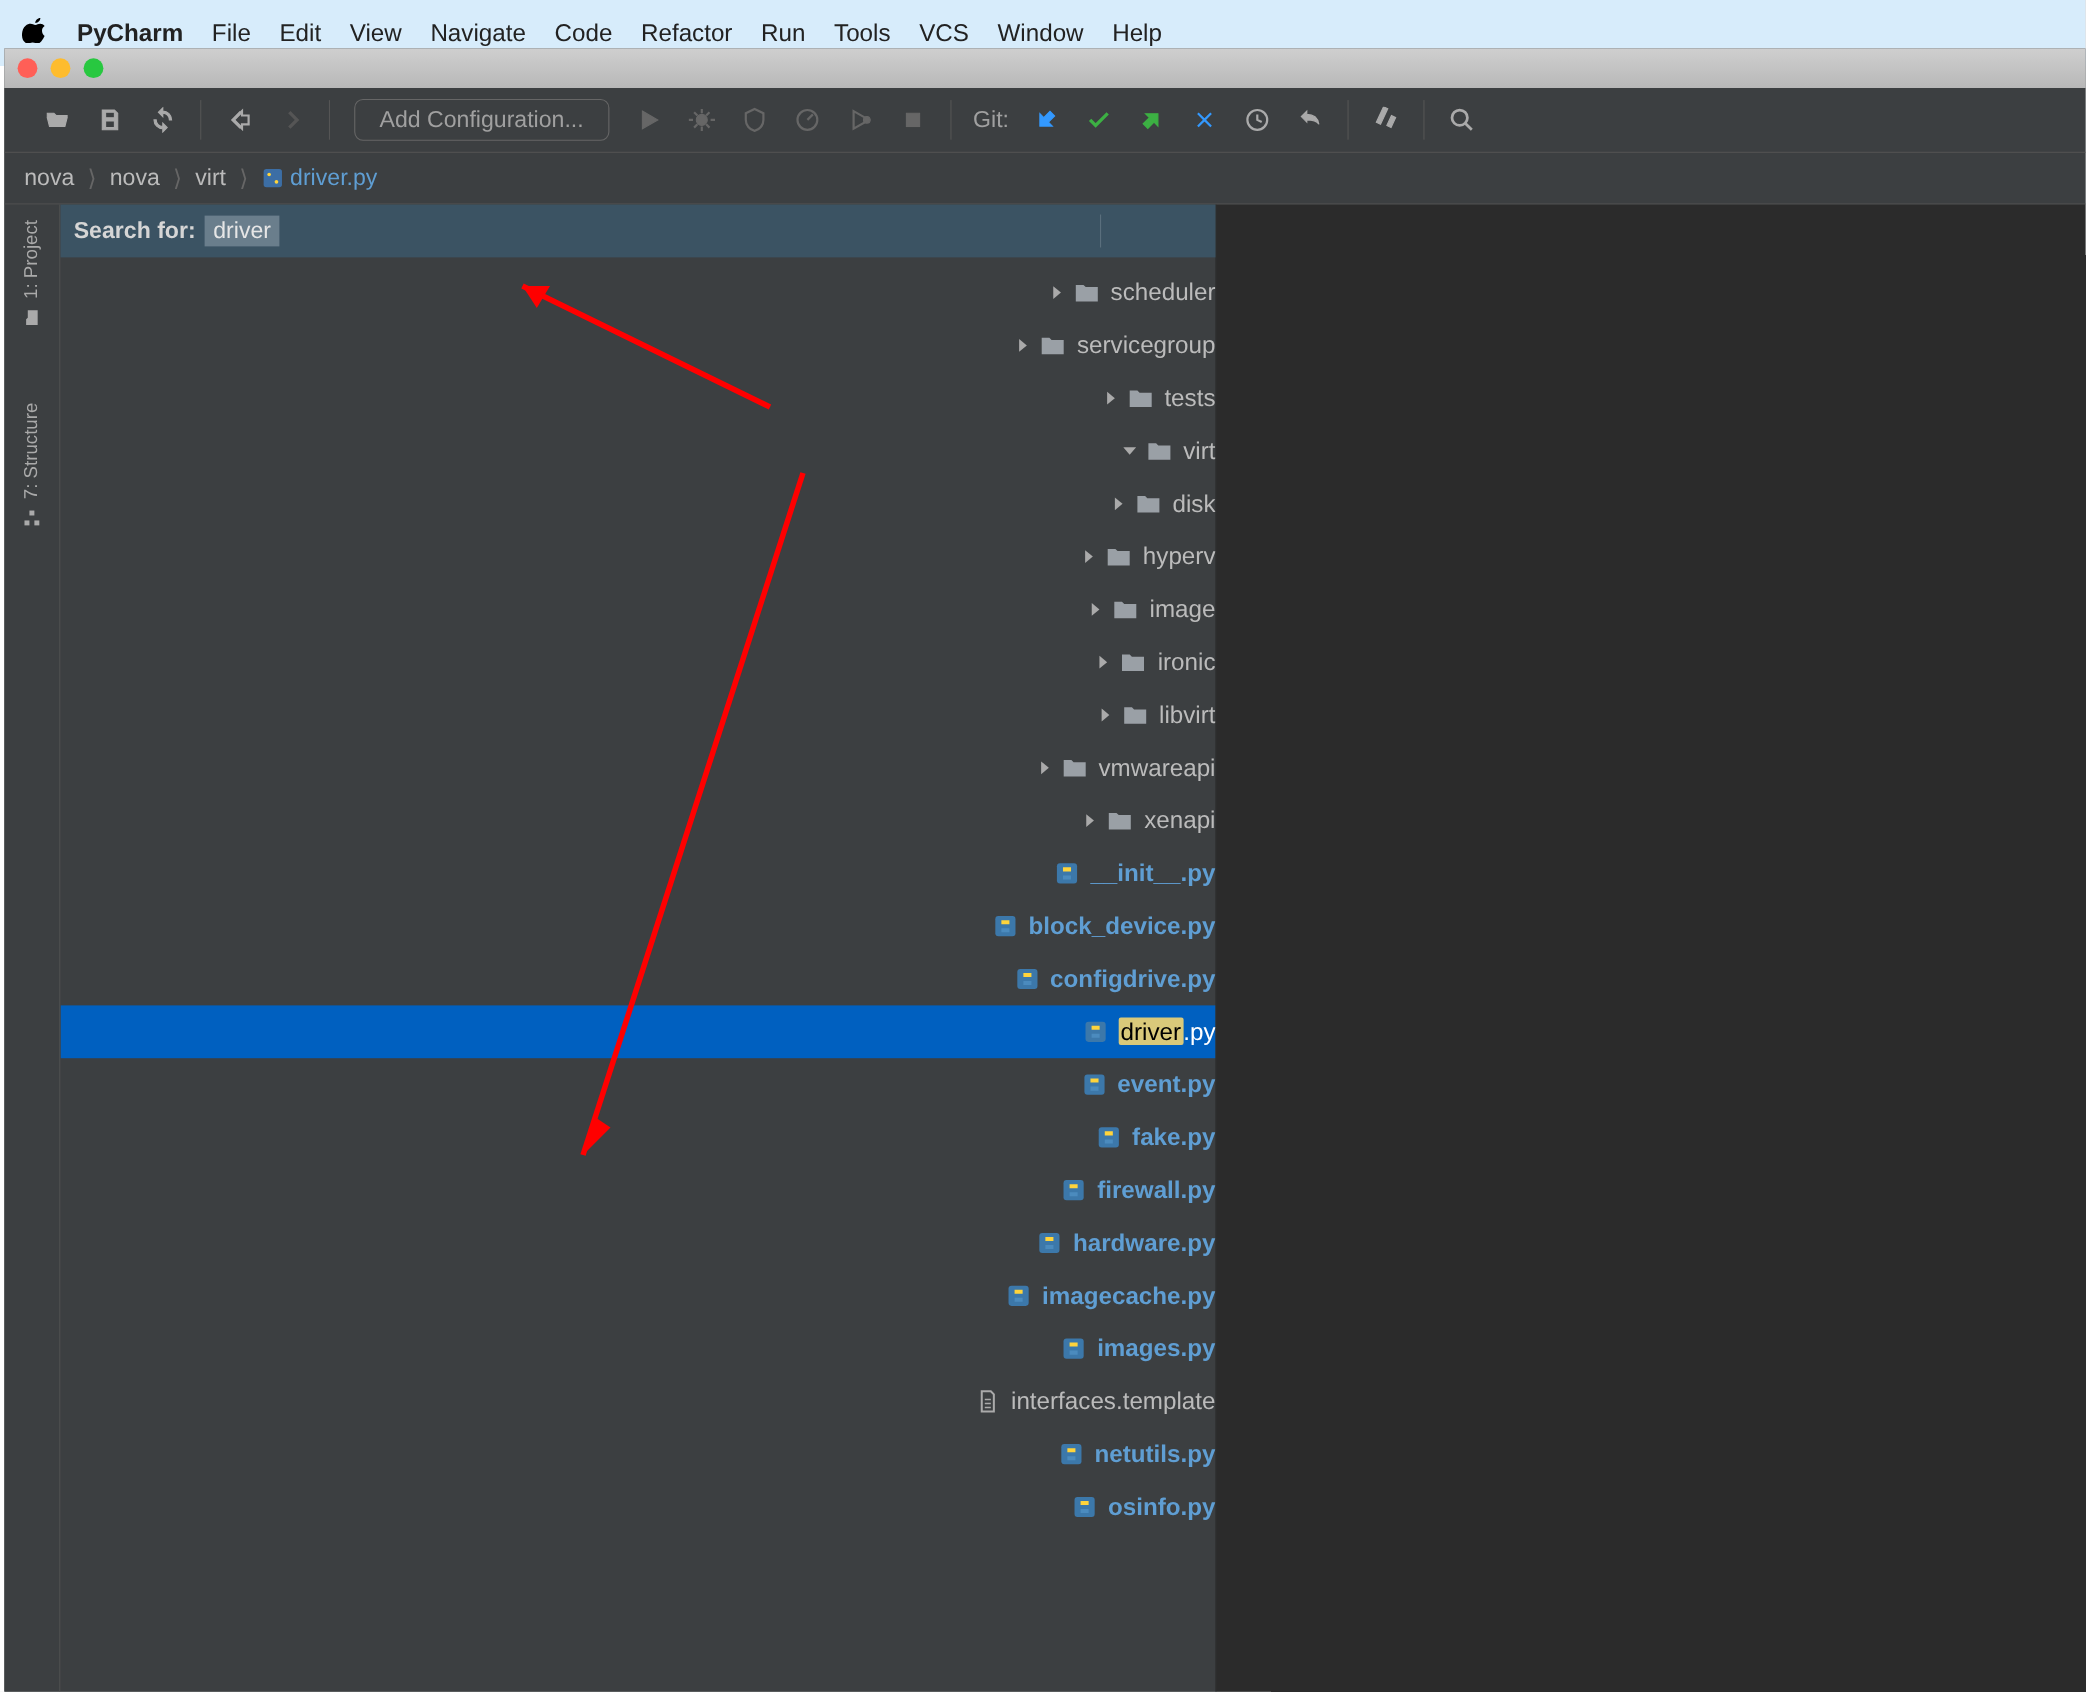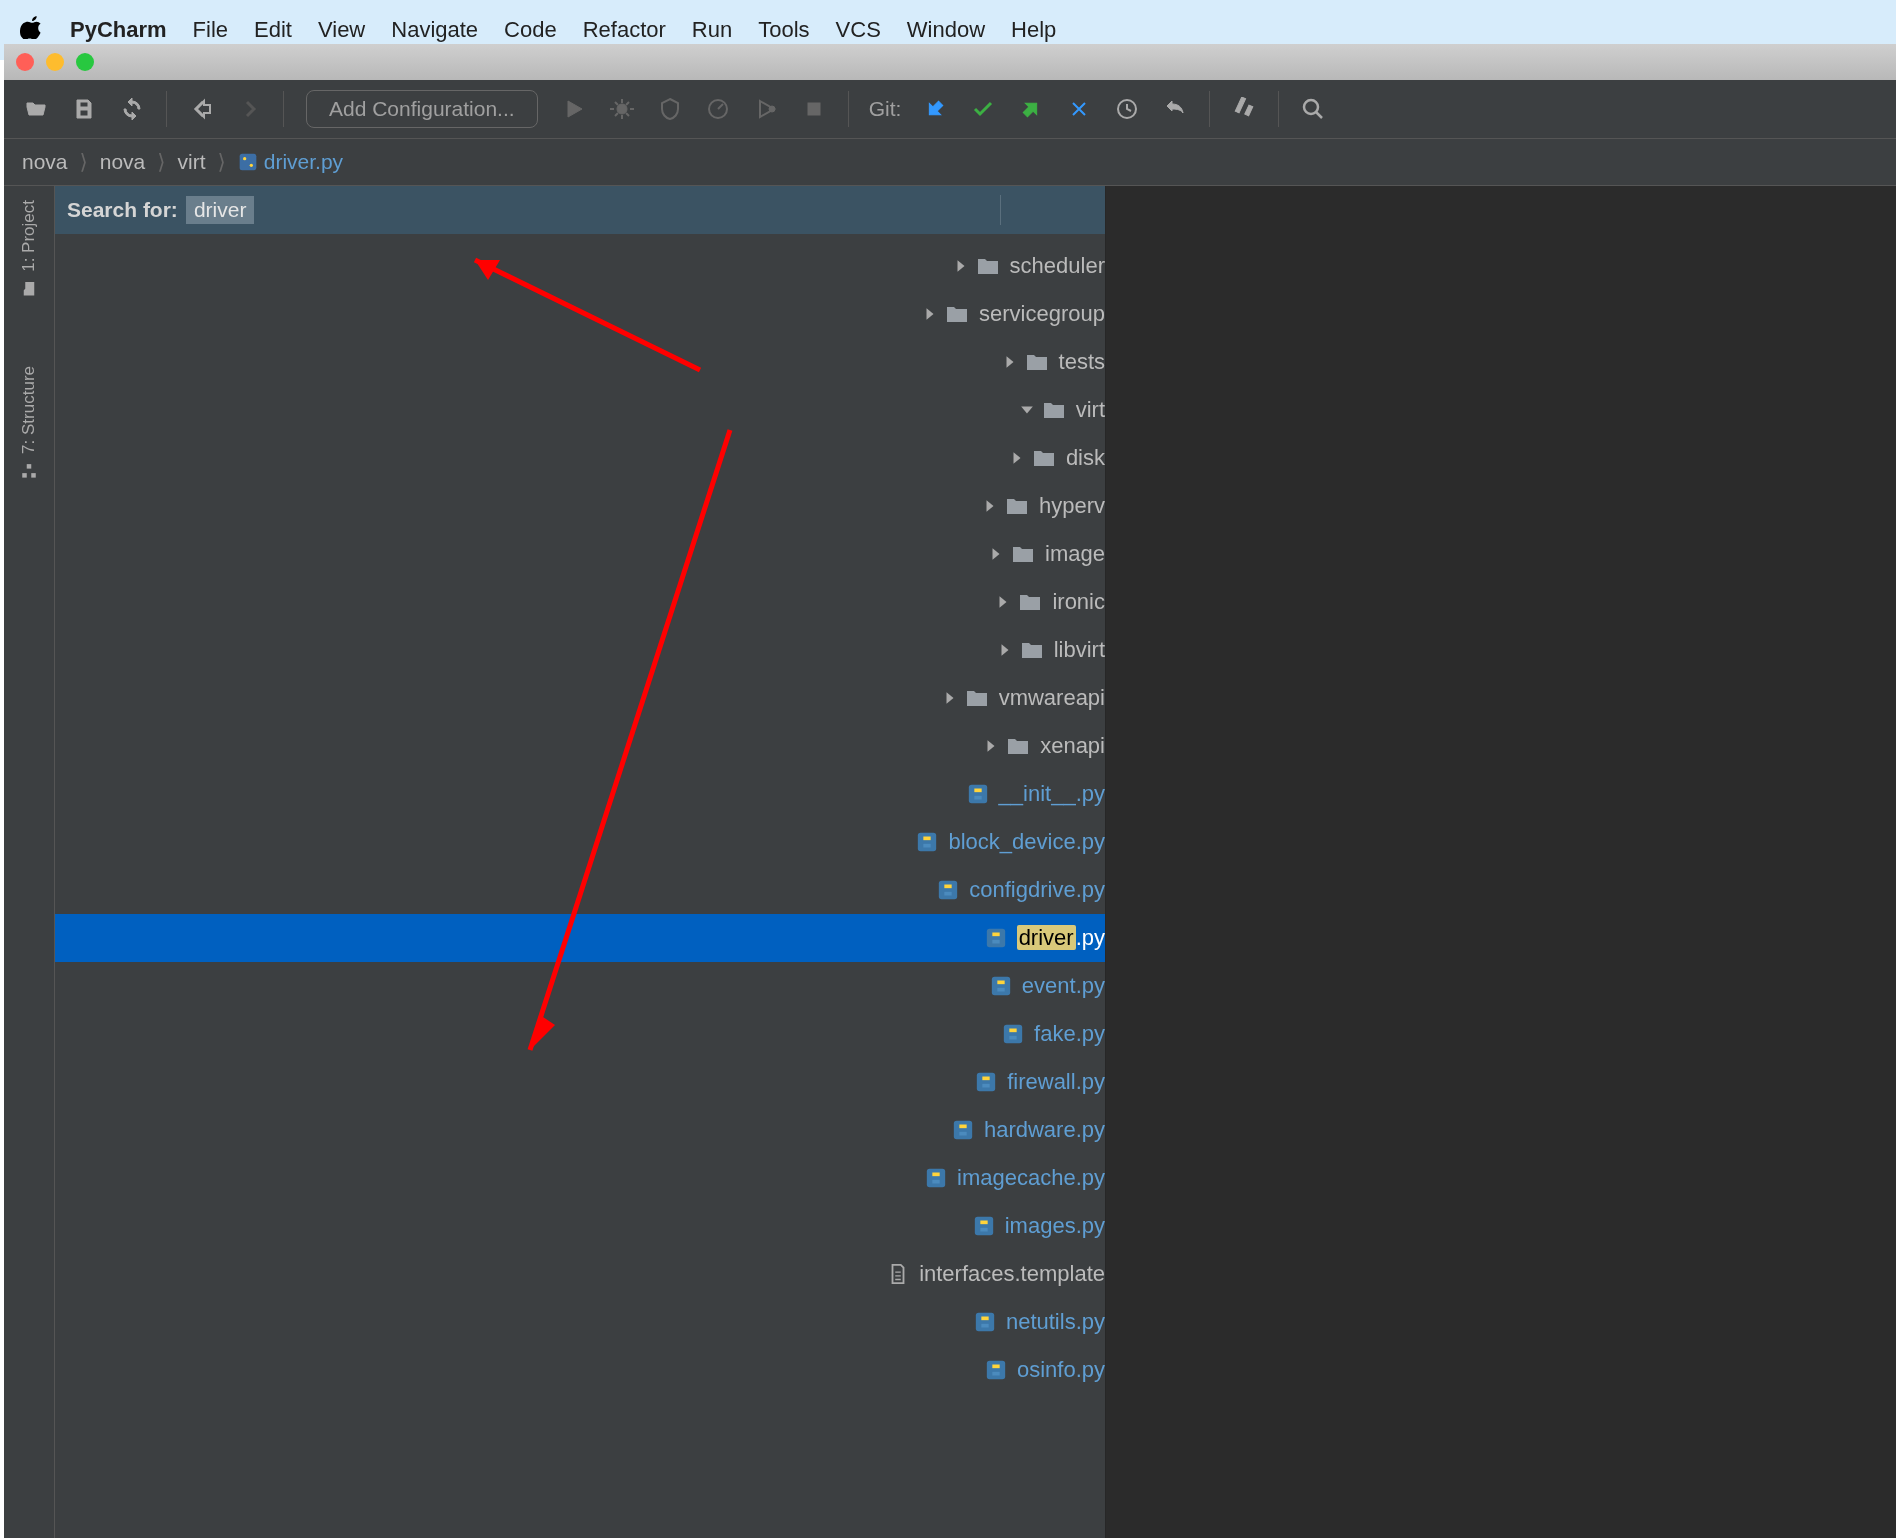--- a/index.html
+++ b/index.html
@@ -28,21 +28,21 @@
   
   .window{position:absolute;left:4px;top:44px;right:0;bottom:0;display:flex;flex-direction:column;background:var(--bg-dark);}
   .titlebar{height:36px;background:linear-gradient(#cfcfcf,#b8b8b8);display:flex;align-items:center;padding:0 12px;gap:12px;}
   .traffic{display:flex;gap:12px;}
   .traffic span{width:18px;height:18px;border-radius:50%;display:inline-block;}
   .tl-close{background:#ff5f57;}
   .tl-min{background:#febc2e;}
   .tl-max{background:#28c840;}
 
   
-  .toolbar{height:58px;background:var(--bg-toolbar);border-bottom:1px solid var(--border);display:flex;align-items:center;padding:0 12px;gap:8px;}
+  .toolbar{height:58px;background:var(--bg-toolbar);border-bottom:1px solid var(--border);display:flex;align-items:center;padding:0 28px;gap:8px;}
   .toolbar .sep{width:1px;height:36px;background:#555;margin:0 6px;}
   .tbtn{width:40px;height:40px;display:flex;align-items:center;justify-content:center;color:#aaaaaa;}
   .tbtn svg{width:24px;height:24px;fill:currentColor;stroke:currentColor;}
   .config-btn{border:1px solid #666;border-radius:8px;padding:6px 22px;color:#a0a0a0;font-size:21px;margin:0 8px;}
   .git-label{color:#a0a0a0;font-size:21px;margin:0 6px;}
   .arrow-blue{color:#3399ff;}
   .check-green{color:#3cb043;}
   .arrow-green{color:#3cb043;}
 
   
@@ -77,21 +77,21 @@
   .tree::-webkit-scrollbar-track{background:var(--bg-dark);}
   .row{height:48px;display:flex;align-items:center;color:var(--text-gray);font-size:22px;white-space:nowrap;justify-content:flex-end;}
   .row.selected{background:var(--selection);color:#fff;}
   .indent{display:inline-block;}
   .chev{width:30px;color:#aaa;display:inline-flex;justify-content:center;}
   .chev svg{width:14px;height:14px;fill:currentColor;}
   .icon-folder{width:24px;height:20px;margin-right:10px;}
   .icon-folder svg{width:24px;height:20px;fill:#9aa0a6;}
   .icon-py{width:22px;height:22px;margin-right:10px;position:relative;}
   .icon-file{width:22px;height:22px;margin-right:10px;}
-  .label-blue{color:var(--text-blue);}
+  .label-blue{color:var(--text-blue);font-weight:bold;}
   .label-white{color:#ffffff;}
   mark{background:var(--highlight);color:#222;padding:0 2px;border-radius:2px;}
   .row.selected mark{background:#d9c97a;color:#000;}
 
   
   .arrow-annot{position:absolute;pointer-events:none;}
   .arrow-annot line{stroke:#ff0000;stroke-width:5;}
   .arrow-annot polygon{fill:#ff0000;}
 </style>
 </head>

